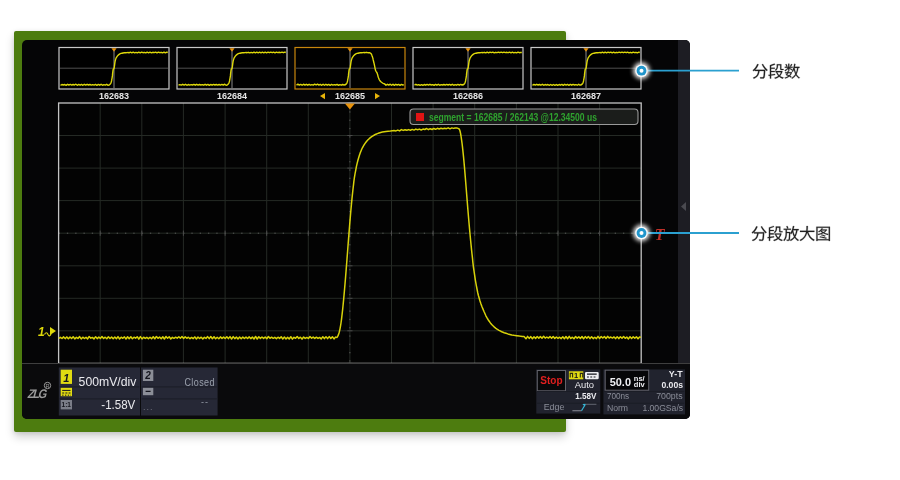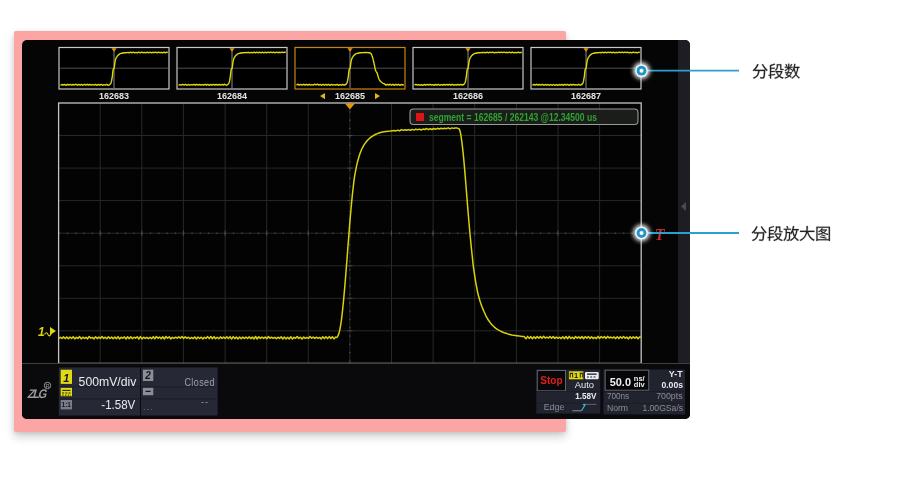--- a/index.html
+++ b/index.html
@@ -1,17 +1,17 @@
 <!DOCTYPE html>
 <html><head><meta charset="utf-8">
 <style>
 *{margin:0;padding:0;box-sizing:border-box}
 html,body{width:900px;height:480px;background:#fff;overflow:hidden;font-family:"Liberation Sans",sans-serif}
 .stage{position:relative;width:900px;height:480px}
-.card{position:absolute;left:14px;top:31px;width:552px;height:401px;background:#fca5a5;
+.card{position:absolute;left:14px;top:31px;width:552px;height:401px;background:#4d7c0f;
 box-shadow:0 5px 10px rgba(0,0,0,0.18),0 1px 4px rgba(0,0,0,0.10);border-radius:2px}
 .screen{position:absolute;left:8px;top:9px;width:668px;height:379px;background:#050506;border-radius:5px;overflow:hidden}
 </style></head>
 <body>
 <div class="stage">
   <div class="card">
       <div class="screen">
 <svg width="668" height="379" viewBox="0 0 668 379" style="position:absolute;left:0;top:0">
 <rect x="37.0" y="7.5" width="110" height="41.5" fill="#000" stroke="#c8c8c8" stroke-width="1.2"></rect>
 <line x1="38.0" y1="28.2" x2="146.0" y2="28.2" stroke="#4f4f4f" stroke-width="1"></line>

